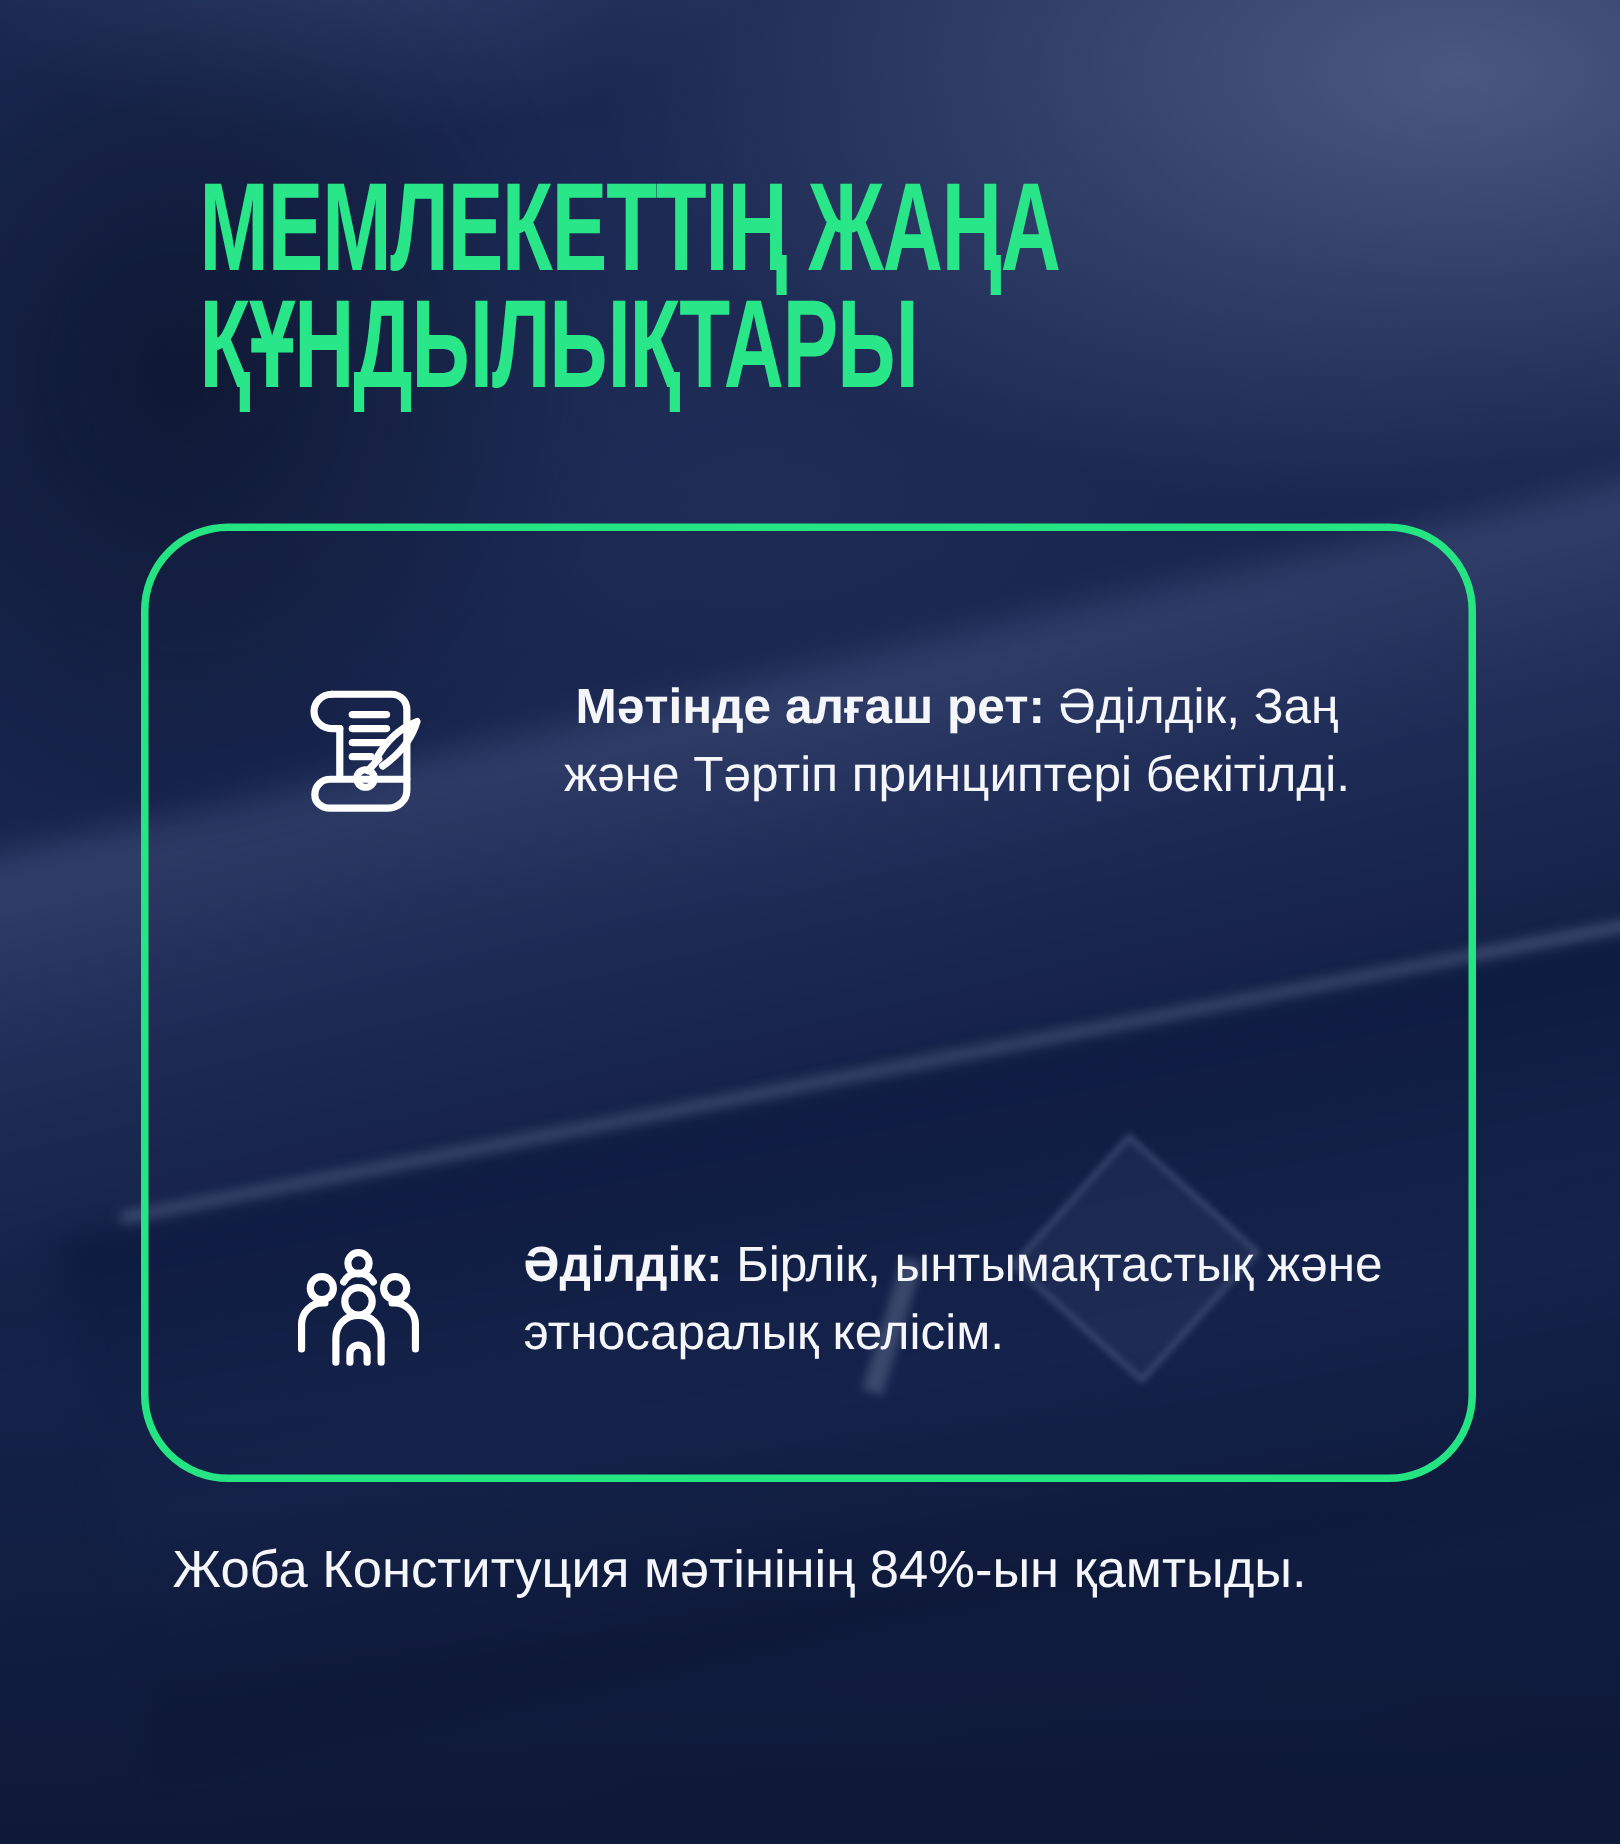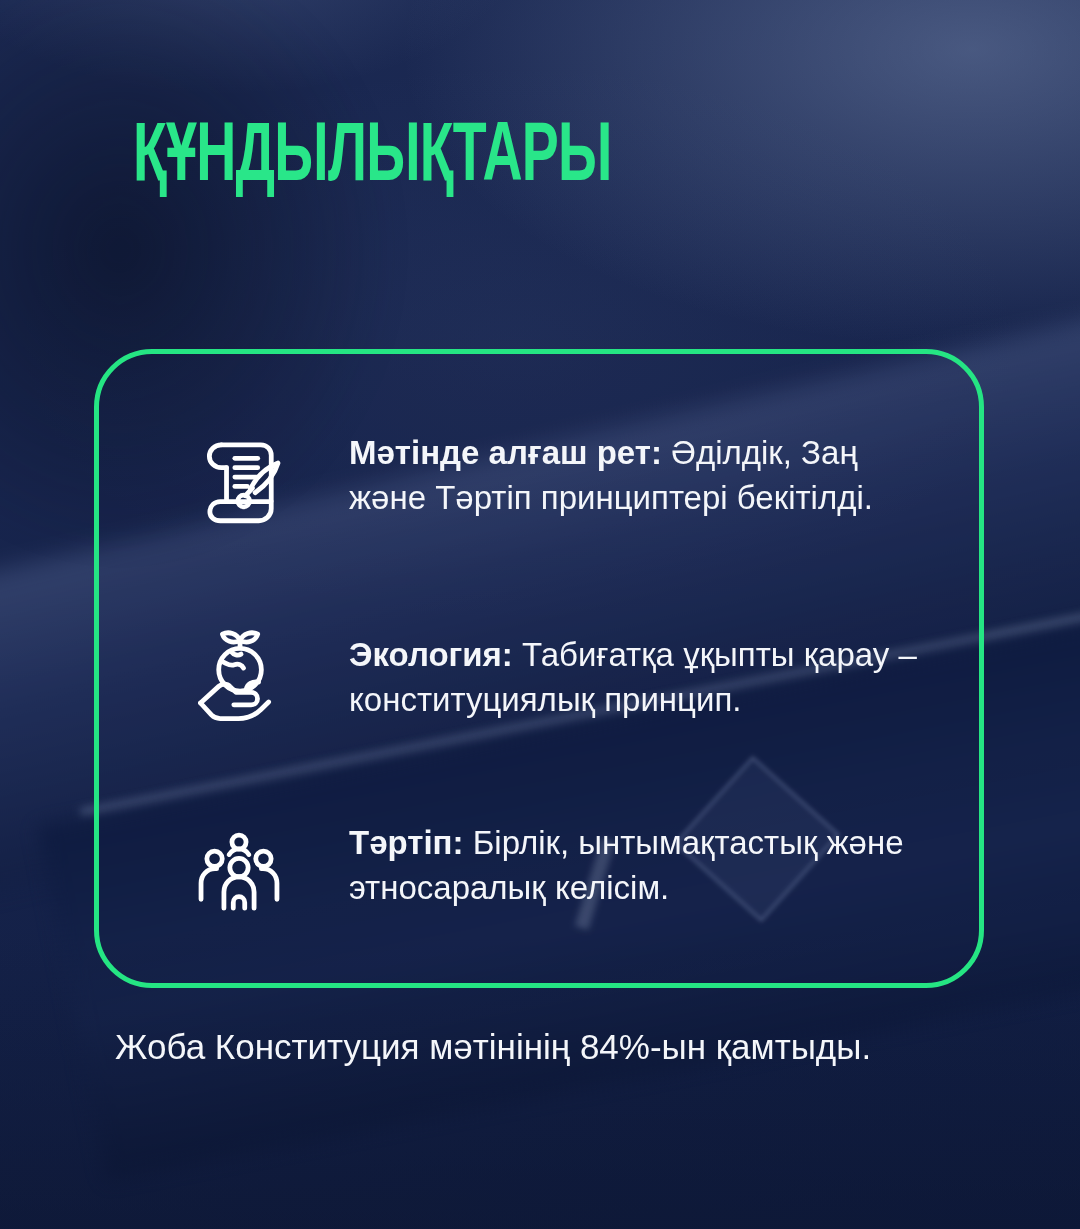--- a/index.html
+++ b/index.html
@@ -70,21 +70,21 @@
   
   .card{
     position:absolute;left:94px;top:349px;width:890px;height:639px;
     border:5px solid #25E583;border-radius:58px;box-sizing:border-box;
     background:rgba(21,34,74,.12);
   }
   .row{
     position:absolute;left:0;width:100%;height:126px;
     display:flex;align-items:center;box-sizing:border-box;padding-left:88px;
   }
-  .row1{top:58px;} .row2{top:260px;} .row3{top:448px;}
+  .row1{top:76px;text-align:center;} .row2{top:260px;} .row3{top:448px;}
   .icon-box{
     width:104px;height:112px;flex:0 0 104px;margin-right:58px;
     display:flex;align-items:center;justify-content:center;
   }
   .icon-box svg{width:104px;height:112px;stroke:#FFFFFF;fill:none;
     stroke-width:4.6;stroke-linecap:round;stroke-linejoin:round;}
   .row-text{
     width:578px;color:#F4F6FA;font-size:33px;line-height:45px;margin:0;
   }
   .row-text b{font-weight:700;}
@@ -103,20 +103,21 @@
     <div class="book-top"></div>
     <div class="book-edge"></div>
     <div class="book-side"></div>
     <div class="pages-strip"></div>
     <div class="bookmark-diamond"></div>
     <div class="dark-corner-tl"></div>
     <div class="dark-bottom"></div>
   </div>
 
   <h1 class="title" style="margin:0;">
+    <span class="title-line"><span class="cond">МЕМЛЕКЕТТІҢ ЖАҢА</span></span>
     <span class="title-line"><span class="cond">ҚҰНДЫЛЫҚТАРЫ</span></span>
   </h1>
 
   <div class="card">
 
     <div class="row row1">
       <span class="icon-box">
         <svg viewBox="0 0 100 100">
           <path d="M33 21 c-6.5 0 -11.5 5 -11.5 11 s5 11 11.5 11 h5"></path>
           <path d="M33 21 h38 c6 0 10 4.5 10 10 v44"></path>
@@ -127,52 +128,36 @@
           <line x1="46" y1="52" x2="68" y2="52"></line>
           <line x1="46" y1="61" x2="58" y2="61"></line>
           <path d="M61 63 C 68 50 77 42.5 87.5 38.5 c-3 10 -10.5 20.5 -22 28.5"></path>
           <path d="M56 70 l7 -7.5"></path>
           <circle cx="54.5" cy="75" r="5.6"></circle>
         </svg>
       </span>
       <p class="row-text"><b>Мәтінде алғаш рет:</b><span> Әділдік, Заң және Тәртіп принциптері бекітілді.</span></p>
     </div>
 
-    <div class="row row2">
-      <span class="icon-box">
-        <svg viewBox="0 0 100 100">
-          <circle cx="51" cy="43" r="20.5"></circle>
-          <path d="M33 35 c4.5 1 7.5 5 12.5 3.2 c4 -1.5 7.5 0.3 8.8 3.2"></path>
-          <path d="M57 62 c0.8 -5 5.8 -8.2 11.8 -7.2"></path>
-          <path d="M43 26 c2 2.8 6 3.8 9 2"></path>
-          <path d="M51 22 v-7"></path>
-          <path d="M51 15 c-2.8 -7 -11 -9.2 -17 -6.2 c2.2 7 10 9.4 17 6.2 z"></path>
-          <path d="M51 15 c2.8 -7 11 -9.2 17 -6.2 c-2.2 7 -10 9.4 -17 6.2 z"></path>
-          <path d="M13 75 L30.5 59 c3.2 -3 8 -3 11 0.2 l5.6 5.6 h14.5 c3.6 0 6.2 2.7 6.2 6 s-2.6 6 -6.2 6 H45"></path>
-          <path d="M13 75 l10.5 11.5 c2.2 2.3 5.2 3.5 8.4 3.5 h17.6 c8 0 15.8 -3.2 21.6 -8.8 l7.4 -7.2"></path>
-        </svg>
-      </span>
-      <p class="row-text"><b>Экология:</b><span> Табиғатқа ұқыпты қарау – конституциялық принцип.</span></p>
-    </div>
 
     <div class="row row3">
       <span class="icon-box">
         <svg viewBox="0 0 100 100">
           <circle cx="50" cy="28" r="6.8"></circle>
           <path d="M40.5 40 c2.2 -3.8 6 -5.6 9.5 -5.6 s7.3 1.8 9.5 5.6"></path>
           <circle cx="26.5" cy="44" r="7.4"></circle>
           <path d="M13.5 83 V67.5 c0 -8 6 -14 13.5 -14 h1.5"></path>
           <circle cx="73.5" cy="44" r="7.4"></circle>
           <path d="M86.5 83 V67.5 c0 -8 -6 -14 -13.5 -14 h-1.5"></path>
           <circle cx="50" cy="52.5" r="8.8"></circle>
           <path d="M35.5 91.5 V76 c0 -8.5 6.3 -14.5 14.5 -14.5 s14.5 6 14.5 14.5 v15.5"></path>
           <path d="M44.5 91.5 v-5.5 a5.5 5.5 0 0 1 11 0 v5.5"></path>
         </svg>
       </span>
-      <p class="row-text"><b>Тәртіп:</b><span> Бірлік, ынтымақтастық және этносаралық келісім.</span></p>
+      <p class="row-text"><b>Әділдік:</b><span> Бірлік, ынтымақтастық және этносаралық келісім.</span></p>
     </div>
 
   </div>
 
   <div class="footer">
     <p class="footer-bold">Жоба Конституция мәтінінің 84%-ын қамтыды.</p>
   </div>
 
 </div>
 

